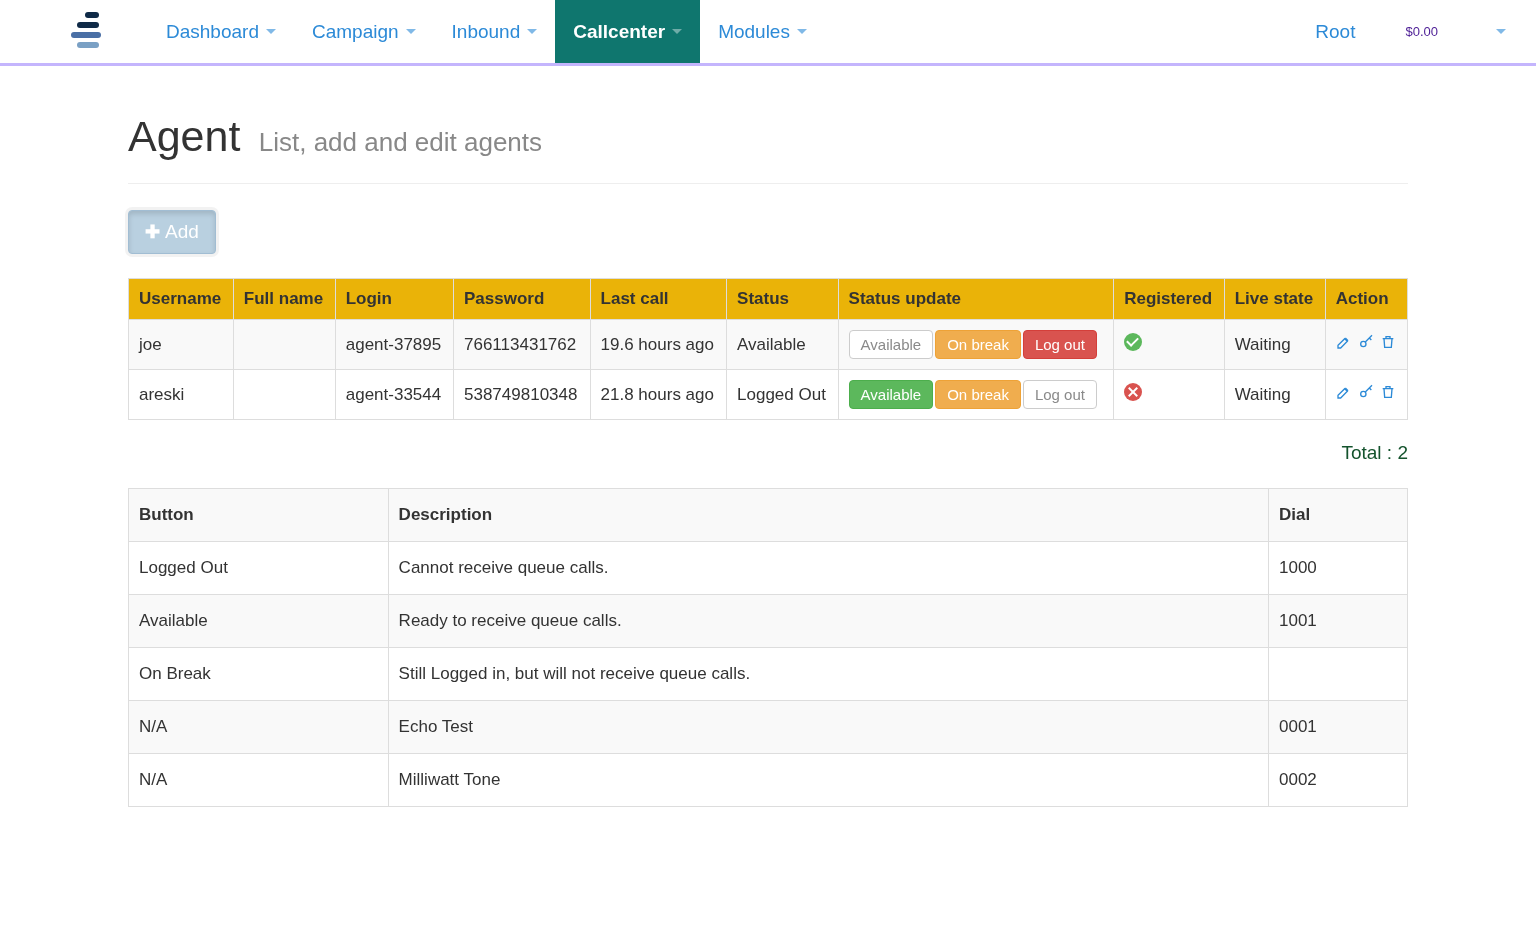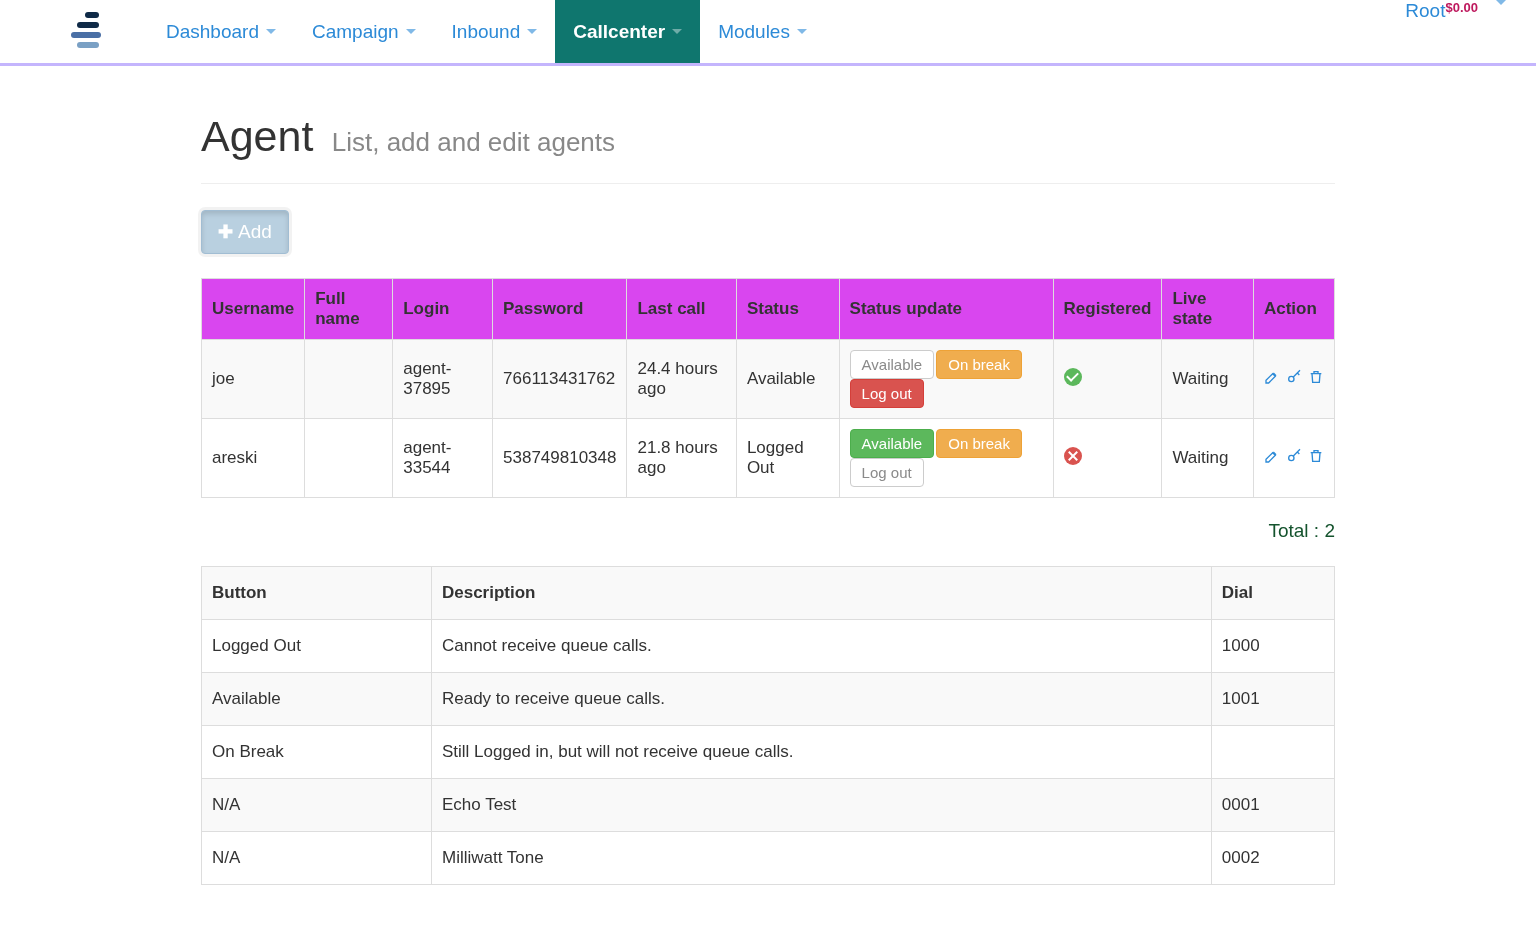--- a/index.html
+++ b/index.html
@@ -28,37 +28,38 @@
     border-left: 5px solid transparent;
     border-right: 5px solid transparent;
     opacity: 0.6;
   }
   .nav-items > li.active .caret { opacity: 0.4; border-top-color: #fff; }
 
   .nav-right {
     margin-left: auto;
     margin-right: 30px;
     display: flex;
-    align-items: flex-start;
+    align-items: center;
     color: #2c8ad7;
     font-size: 19px;
     cursor: pointer;
-  }
-  .nav-right .amount { color: #be185d; font-size: 13px; font-weight: 700; }
+    gap: 40px;
+  }
+  .nav-right .amount { color: #4c1d95; font-size: 13px; font-weight: 400; margin-left: 10px; }
   .nav-right .caret {
     display: inline-block;
     margin-left: 18px;
     border-top: 5px solid #2c8ad7;
     border-left: 5px solid transparent;
     border-right: 5px solid transparent;
     opacity: 0.6;
   }
 
   
-  .container { width: 1134px; margin: 0 auto; padding: 0 0 40px 0; }
+  .container { width: 1280px; margin: 0 auto; padding: 0 0 40px 0; }
   .page-head { padding: 26px 0 0 0; font-weight: 400; }
   .page-head .title { font-size: 43px; color: #333; font-weight: 400; }
   .page-head .subtitle { font-size: 26px; color: #888; font-weight: 400; margin-left: 10px; }
   .hr { border: none; border-top: 1px solid #eee; margin: 22px 0 26px 0; }
 
   
   .btn-add {
     display: inline-flex;
     align-items: center;
     gap: 5px;
@@ -75,21 +76,21 @@
 
   
   .table { width: 100%; border-collapse: collapse; margin-top: 24px; }
   .table th, .table td {
     border: 1px solid #ddd;
     padding: 10px 10px;
     text-align: left;
     vertical-align: middle;
     font-size: 17px;
   }
-  .table th { font-weight: 700; background: #d946ef; }
+  .table th { font-weight: 700; background: #eab308; }
   .table tbody tr:nth-child(odd) { background: #f9f9f9; }
 
   
   .btn {
     display: inline-block;
     padding: 5px 11px;
     font-size: 15px;
     border-radius: 4px;
     border: 1px solid transparent;
     cursor: pointer;
@@ -216,21 +217,21 @@
             <th>Live state</th>
             <th>Action</th>
           </tr>
         </thead>
     <tbody id="agents-body">
           <tr>
             <td>joe</td>
             <td></td>
             <td>agent-37895</td>
             <td>766113431762</td>
-            <td>24.4 hours ago</td>
+            <td>19.6 hours ago</td>
             <td>Available</td>
             <td><span class="btn btn-default">Available</span><span class="btn btn-warning">On break</span><span class="btn btn-danger">Log out</span></td>
             <td><span class="reg-icon ok"></span></td>
             <td>Waiting</td>
             <td>
               <div class="actions">
                 <span><svg viewBox="0 0 24 24">
                     <path d="M3 17v4h4L17 11l-4-4L3 17z"></path>
                     <path d="M14 6l4 4"></path>
                   </svg></span>

